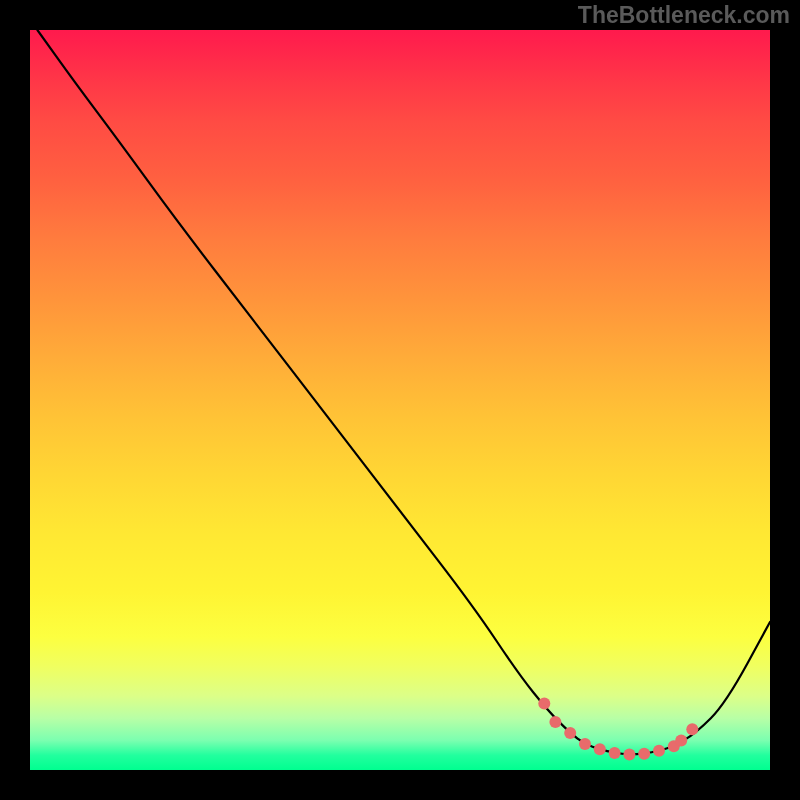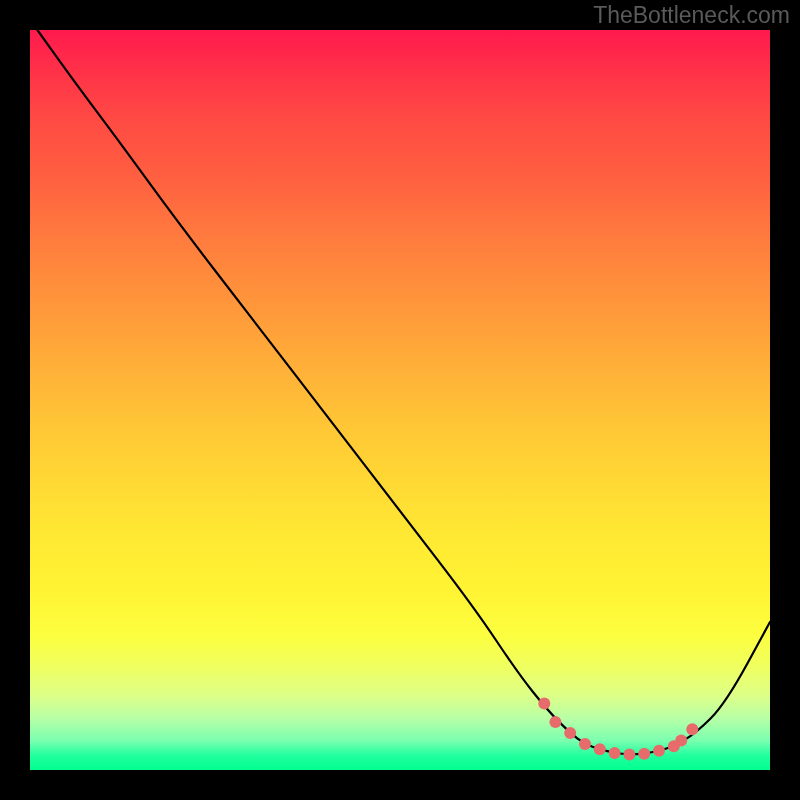--- a/index.html
+++ b/index.html
@@ -16,21 +16,21 @@
     width: 800px;
     height: 800px;
     background: #000000;
   }
   .watermark {
     position: absolute;
     top: 2px;
     right: 10px;
     color: #5a5a5a;
     font-size: 23px;
-    font-weight: normal;
+    font-weight: bold;
     letter-spacing: 0px;
     z-index: 30;
     user-select: none;
     text-align: right;
   }
   .plot-area {
     position: absolute;
     left: 30px;
     top: 30px;
     width: 740px;

